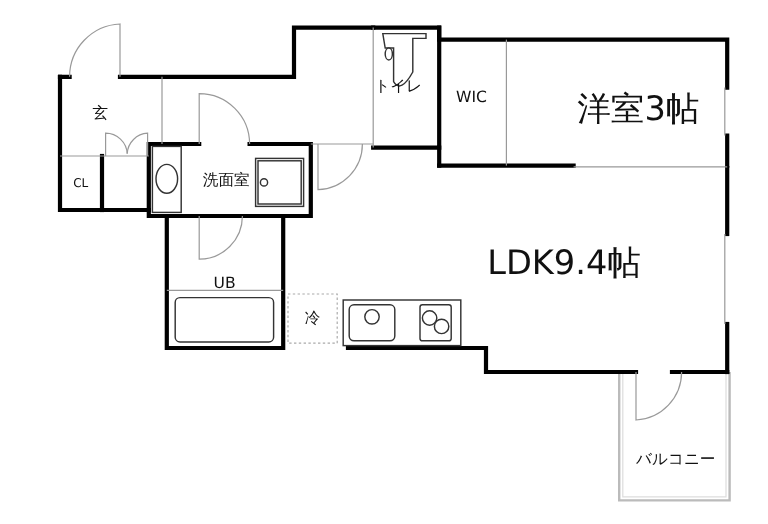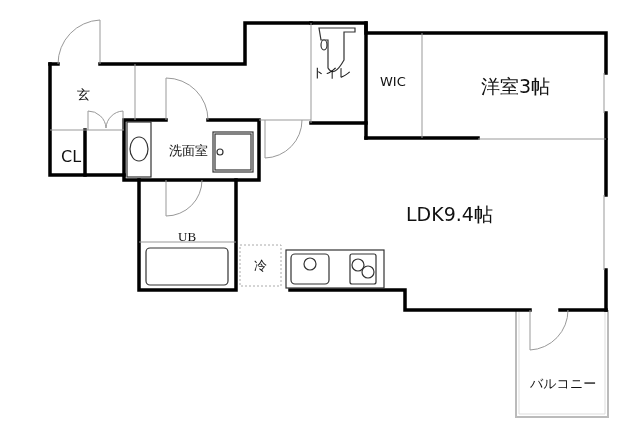--- a/index.html
+++ b/index.html
@@ -3,23 +3,23 @@
 <meta charset="utf-8">
 <style>
   html, body { margin: 0; padding: 0; background: #ffffff; }
   body { width: 640px; height: 437px; position: relative; overflow: hidden;
          font-family: "DejaVu Sans", "Liberation Sans", sans-serif; }
   svg { position: absolute; left: 0; top: 0; }
   .wall { stroke: #000; stroke-width: 3.5; fill: none; stroke-linecap: square; }
   .thin { stroke: #999; stroke-width: 1; fill: none; }
   .fix  { stroke: #333; stroke-width: 1.2; fill: #fff; }
   .label { position: absolute; color: #111; white-space: nowrap; line-height: 1; }
-  .l-lg { font-size: 19px; }
+  .l-lg { font-size: 28px; }
   .l-md { font-size: 13px; }
-  .l-sm { font-size: 16px; }
+  .l-sm { font-size: 10px; }
 </style>
 </head>
 <body>
 
 <svg width="640" height="437" viewBox="0 0 640 437">
 
   <g>
     <path d="M516 310 L516 417 L608 417 L608 310" stroke="#bbb" stroke-width="2" fill="none"></path>
     <path d="M519 310 L519 414 L605 414 L605 310" stroke="#ddd" stroke-width="1" fill="none"></path>
   </g>
@@ -99,15 +99,15 @@
   </g>
 </svg>
 
 <span class="label l-md" style="left:77px;top:88px;">玄</span>
 <span class="label l-sm" style="left:61px;top:149px;">CL</span>
 <span class="label l-md" style="left:169px;top:144px;">洗面室</span>
 <span class="label l-md" style="left:312px;top:66px;">トイレ</span>
 <span class="label l-md" style="left:380px;top:75px;">WIC</span>
 <span class="label l-lg" style="left:481px;top:77px;">洋室3帖</span>
 <span class="label l-lg" style="left:374px;top:205px;margin-left:32px;">LDK9.4帖</span>
-<span class="label l-md" style="left:178px;top:230px;font-family:Liberation Serif, serif;">UB</span>
+<span class="label l-md" style="left:178px;top:230px;">UB</span>
 <span class="label l-md" style="left:254px;top:259px;">冷</span>
 <span class="label l-md" style="left:530px;top:357px;margin-top:20px;">バルコニー</span>
 
 </body></html>

